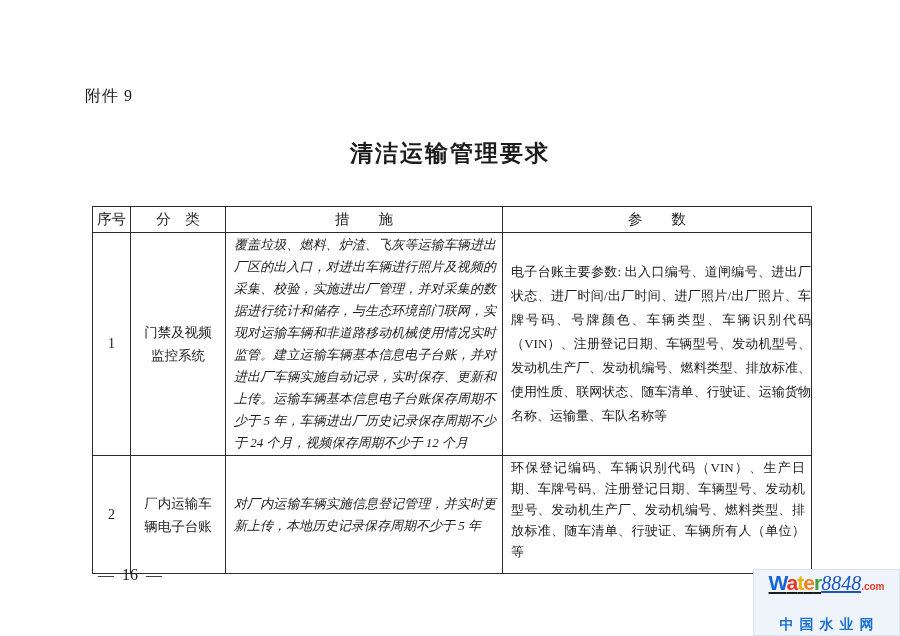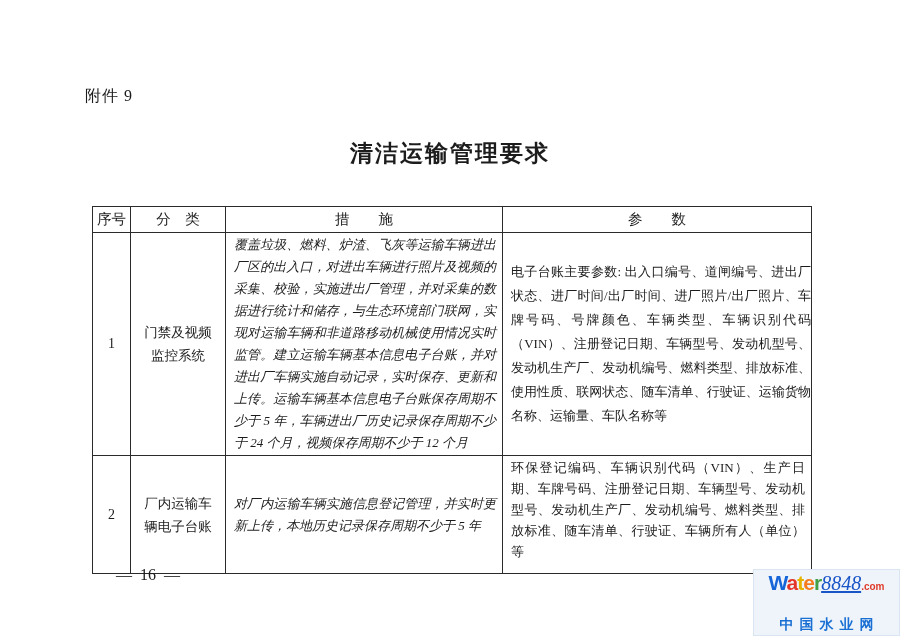--- a/index.html
+++ b/index.html
@@ -40,33 +40,33 @@
     padding:1px 0 1px 8px; text-align:justify;
   }
   td.c-param-2 {
     vertical-align:middle; font-size:13px; line-height:21px;
     padding:1px 6px 11px 8px; text-align:justify;
   }
   tr.row-1 { height:222px; }
   tr.row-2 { height:88px; }
 
   .page-number {
-    position:absolute; left:116px; top:566px; font-size:16px; word-spacing:4px;
+    position:absolute; left:98px; top:566px; font-size:16px; word-spacing:4px;
   }
 
   .watermark {
     position:absolute; right:0; bottom:0; width:147px; height:67px;
     background:#eff4fa; border:1px solid #d9e5f0;
     display:flex; flex-direction:column; align-items:center; justify-content:center;
     box-sizing:border-box;
   }
   .wm-brand-line { white-space:nowrap; line-height:22px; }
   .wm-word {
     font-family:"Liberation Sans","DejaVu Sans",sans-serif;
-    font-weight:bold; font-size:21px; letter-spacing:-1px;
+    font-weight:bold; font-size:21px; letter-spacing:-1px;text-decoration:underline;
   }
   .wm-number {
     font-family:"Liberation Serif","DejaVu Serif",serif;
     font-style:italic; font-size:20px; letter-spacing:0;text-decoration:underline;
   }
   .wm-tld { font-family:"Liberation Sans",sans-serif; font-size:10px; font-weight:bold; vertical-align:baseline; }
   .wm-subtitle {
     font-family:"Liberation Sans","DejaVu Sans",sans-serif;
     font-weight:bold; font-size:14px; letter-spacing:6px; line-height:20px;
     margin-top:16px; white-space:nowrap; text-indent:6px;

